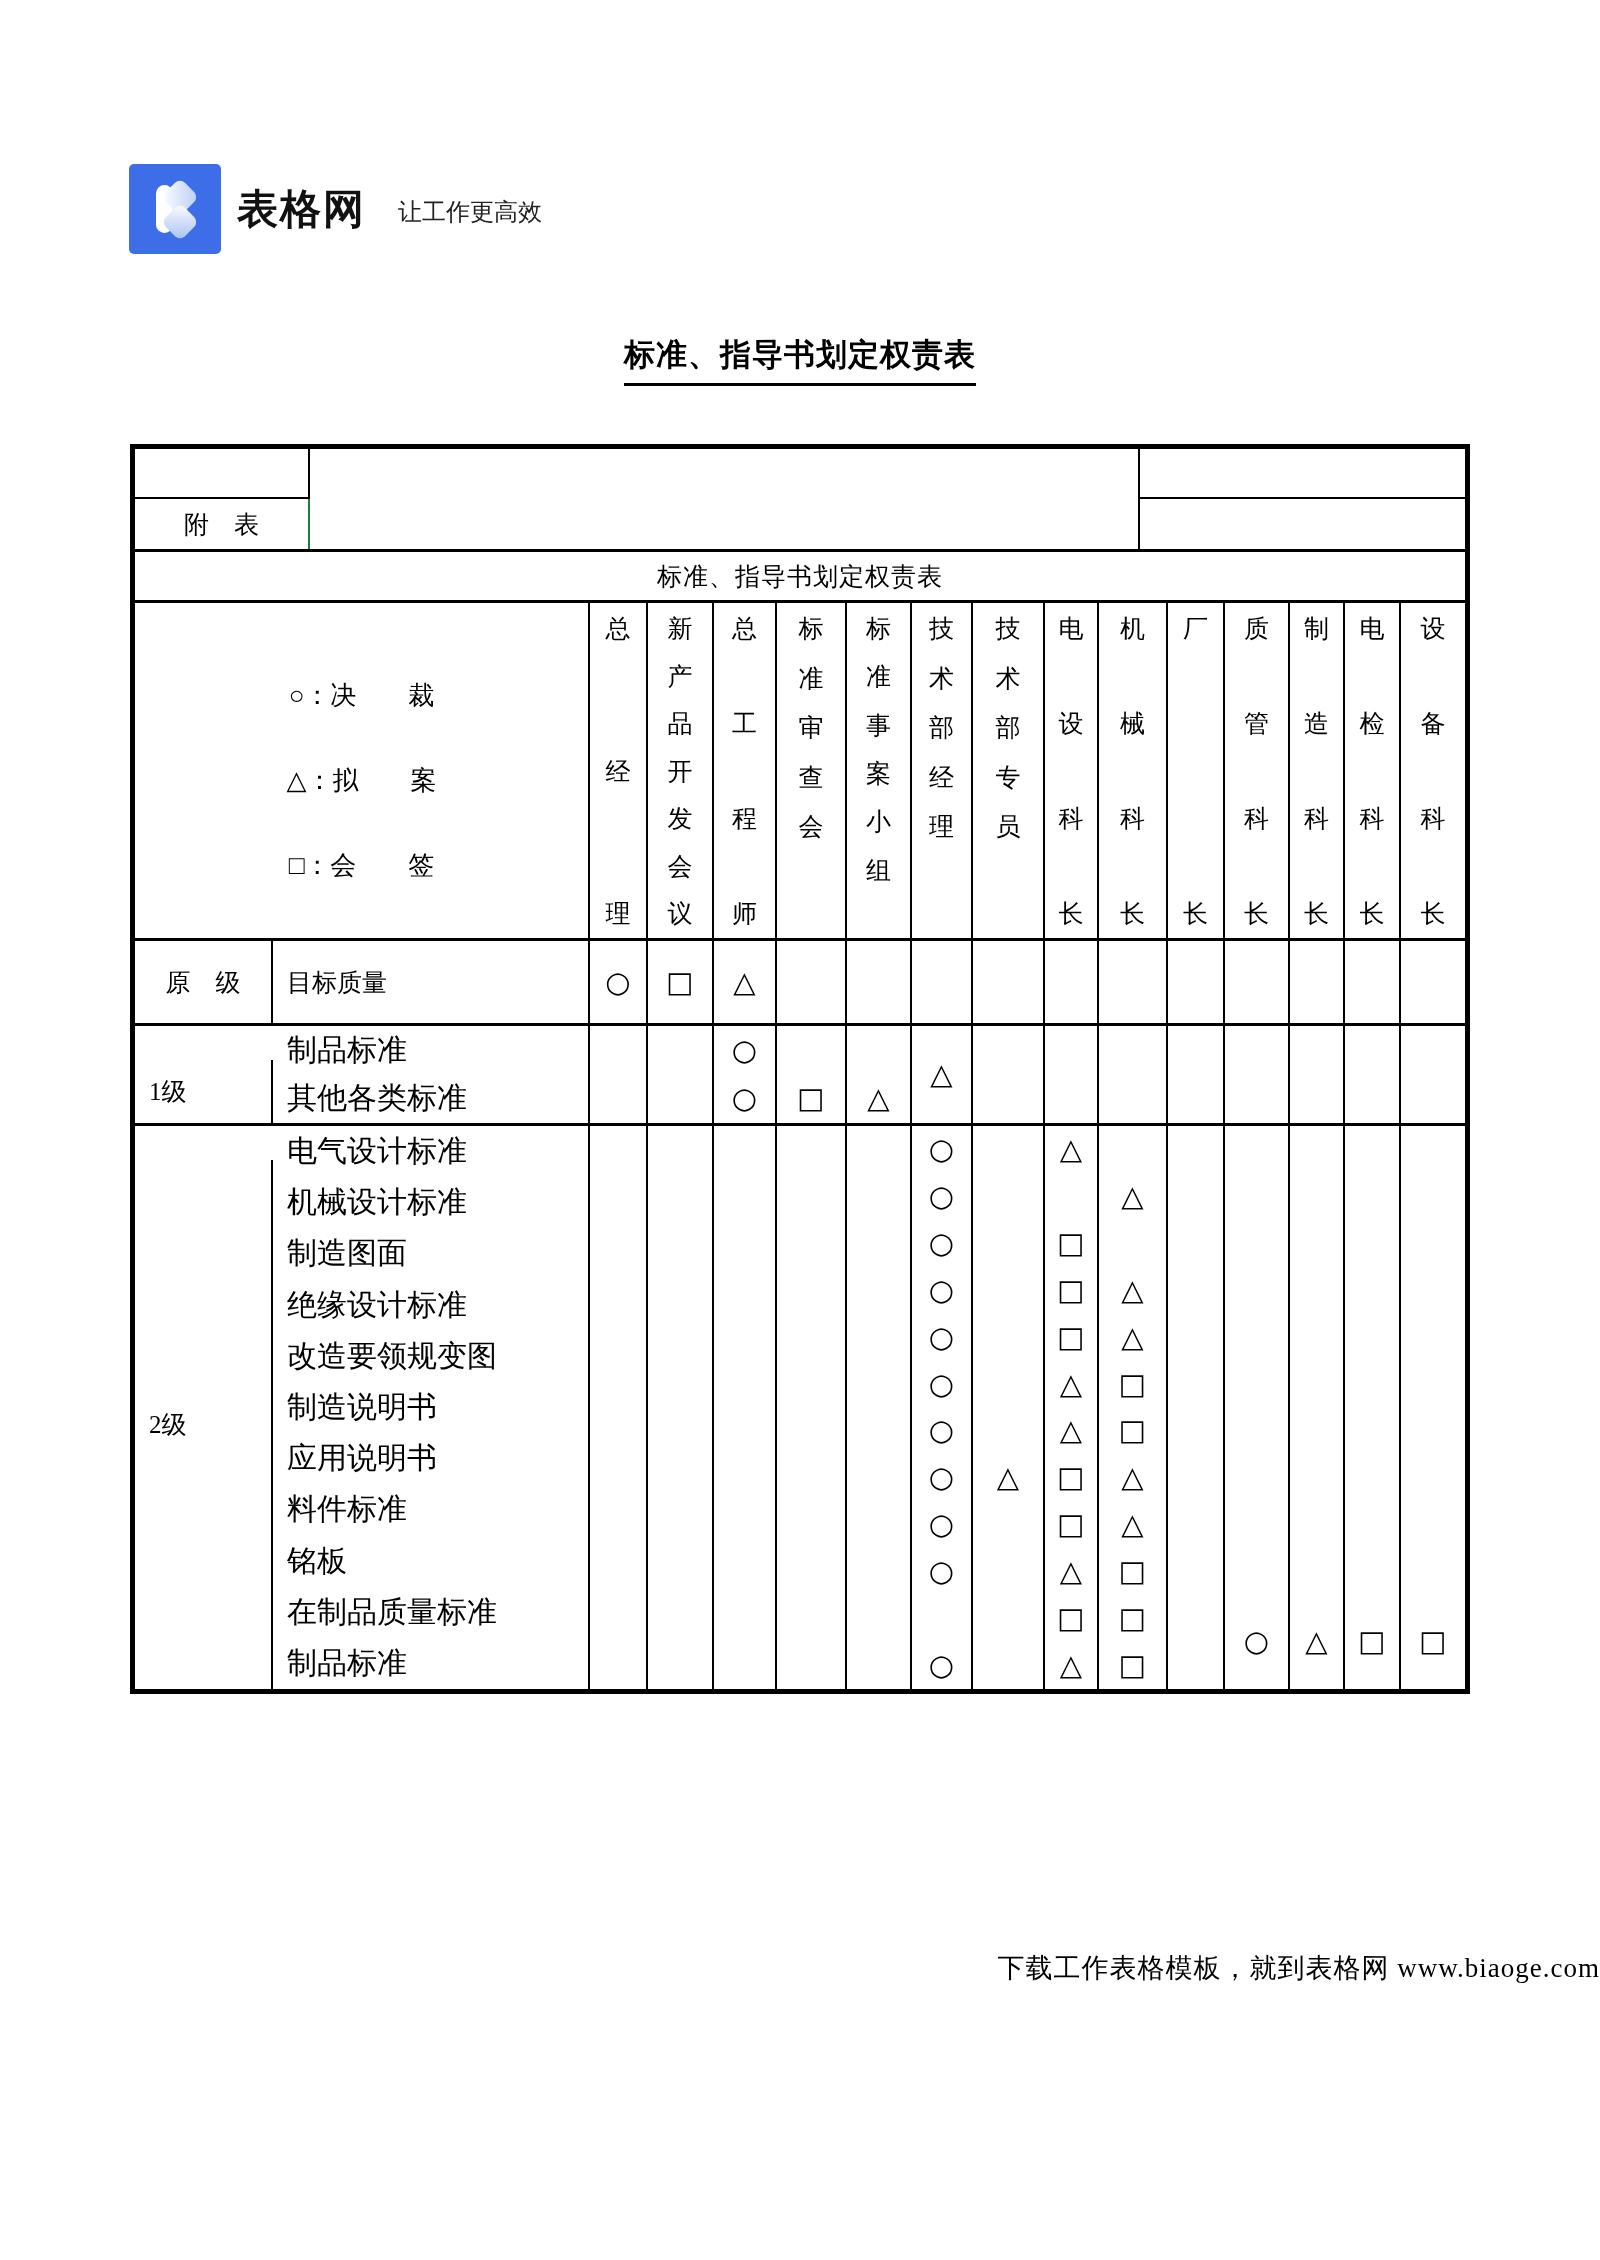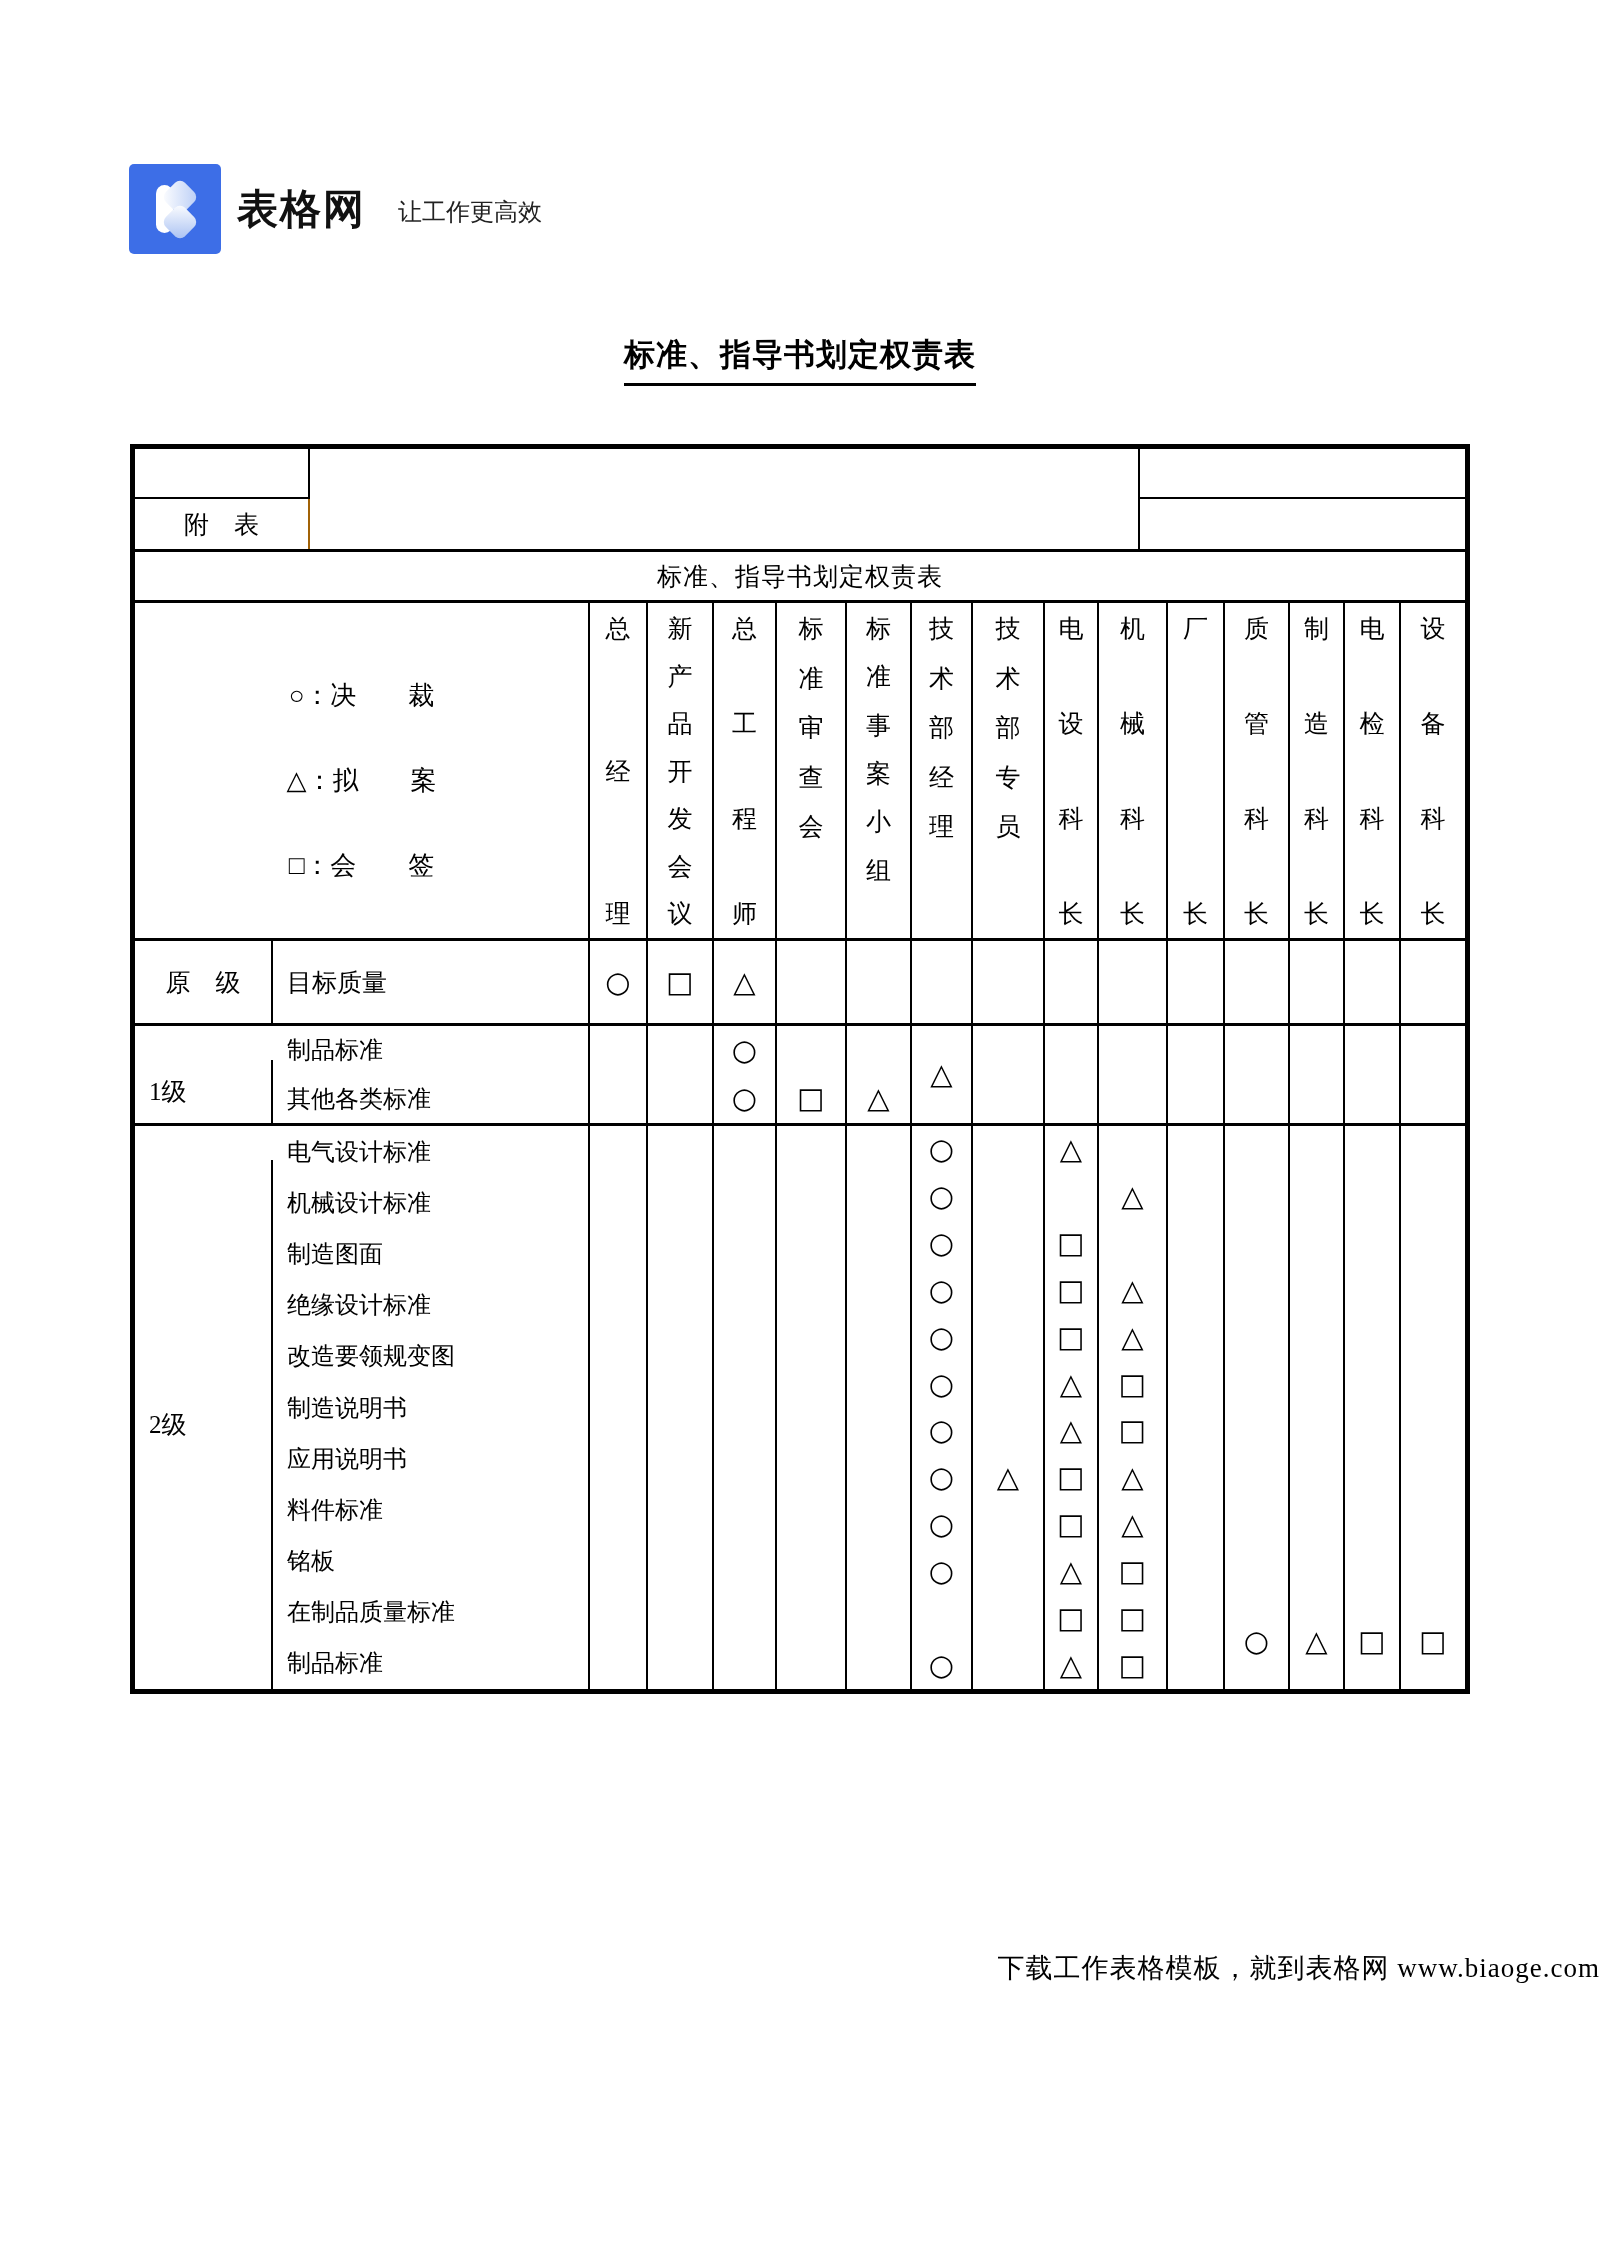--- a/index.html
+++ b/index.html
@@ -20,21 +20,21 @@
   .doc-title{display:inline-block;font-size:31px;font-weight:bold;
              border-bottom:3px solid #000;padding-bottom:7px;letter-spacing:1px;}
 
   
   .sheet{position:absolute;left:130px;top:444px;width:1340px;height:1250px;
          border:5px solid #000;box-sizing:border-box;background:#fff;}
 
   .topblock{display:grid;grid-template-columns:175px 830px 325px;grid-template-rows:50px 50px;
             height:103px;box-sizing:border-box;border-bottom:3px solid #000;}
   .tb-a{grid-column:1;grid-row:1;border-right:2px solid #000;border-bottom:2px solid #000;}
-  .tb-b{grid-column:1;grid-row:2;border-right:2px solid #a16207;display:flex;align-items:center;
+  .tb-b{grid-column:1;grid-row:2;border-right:2px solid #15803d;display:flex;align-items:center;
         justify-content:center;font-size:25px;}
   .tb-mid{grid-column:2;grid-row:1/3;border-right:2px solid #000;}
   .tb-c{grid-column:3;grid-row:1;border-bottom:2px solid #000;}
   .tb-d{grid-column:3;grid-row:2;}
 
   .titlerow{height:51px;box-sizing:border-box;border-bottom:3px solid #000;
             display:flex;align-items:center;justify-content:center;font-size:25px;letter-spacing:1px;}
 
   .maingrid{display:grid;
     grid-template-columns:138px 317px 58px 66px 63px 70px 65px 61px 72px 54px 69px 57px 65px 55px 56px 64px;
@@ -59,21 +59,21 @@
   
   .rlabel{display:flex;align-items:center;justify-content:center;font-size:25px;}
   .rlabel.left{justify-content:flex-start;padding-left:14px;margin-top:34px;}
   .item-single{display:flex;align-items:center;padding-left:14px;font-size:25px;}
   .sym-single{display:flex;align-items:center;justify-content:center;}
 
   
   .stack{display:flex;flex-direction:column;}
   .slot{flex:1 1 0;display:flex;align-items:center;justify-content:center;min-height:0;}
   .slot.line{justify-content:flex-start;padding-left:14px;}
-  .line-text{font-size:24px;white-space:nowrap;}
+  .line-text{font-size:30px;white-space:nowrap;}
   .sym{font-family:"DejaVu Sans","Liberation Sans",sans-serif;font-size:29px;line-height:1;}
   .sym.straddle{transform:translateY(-24px);}
 
   
   .footer{position:absolute;top:1950px;left:0;width:100%;text-align:right;font-size:27px;
           letter-spacing:1px;}
 </style>
 </head>
 <body>
 

